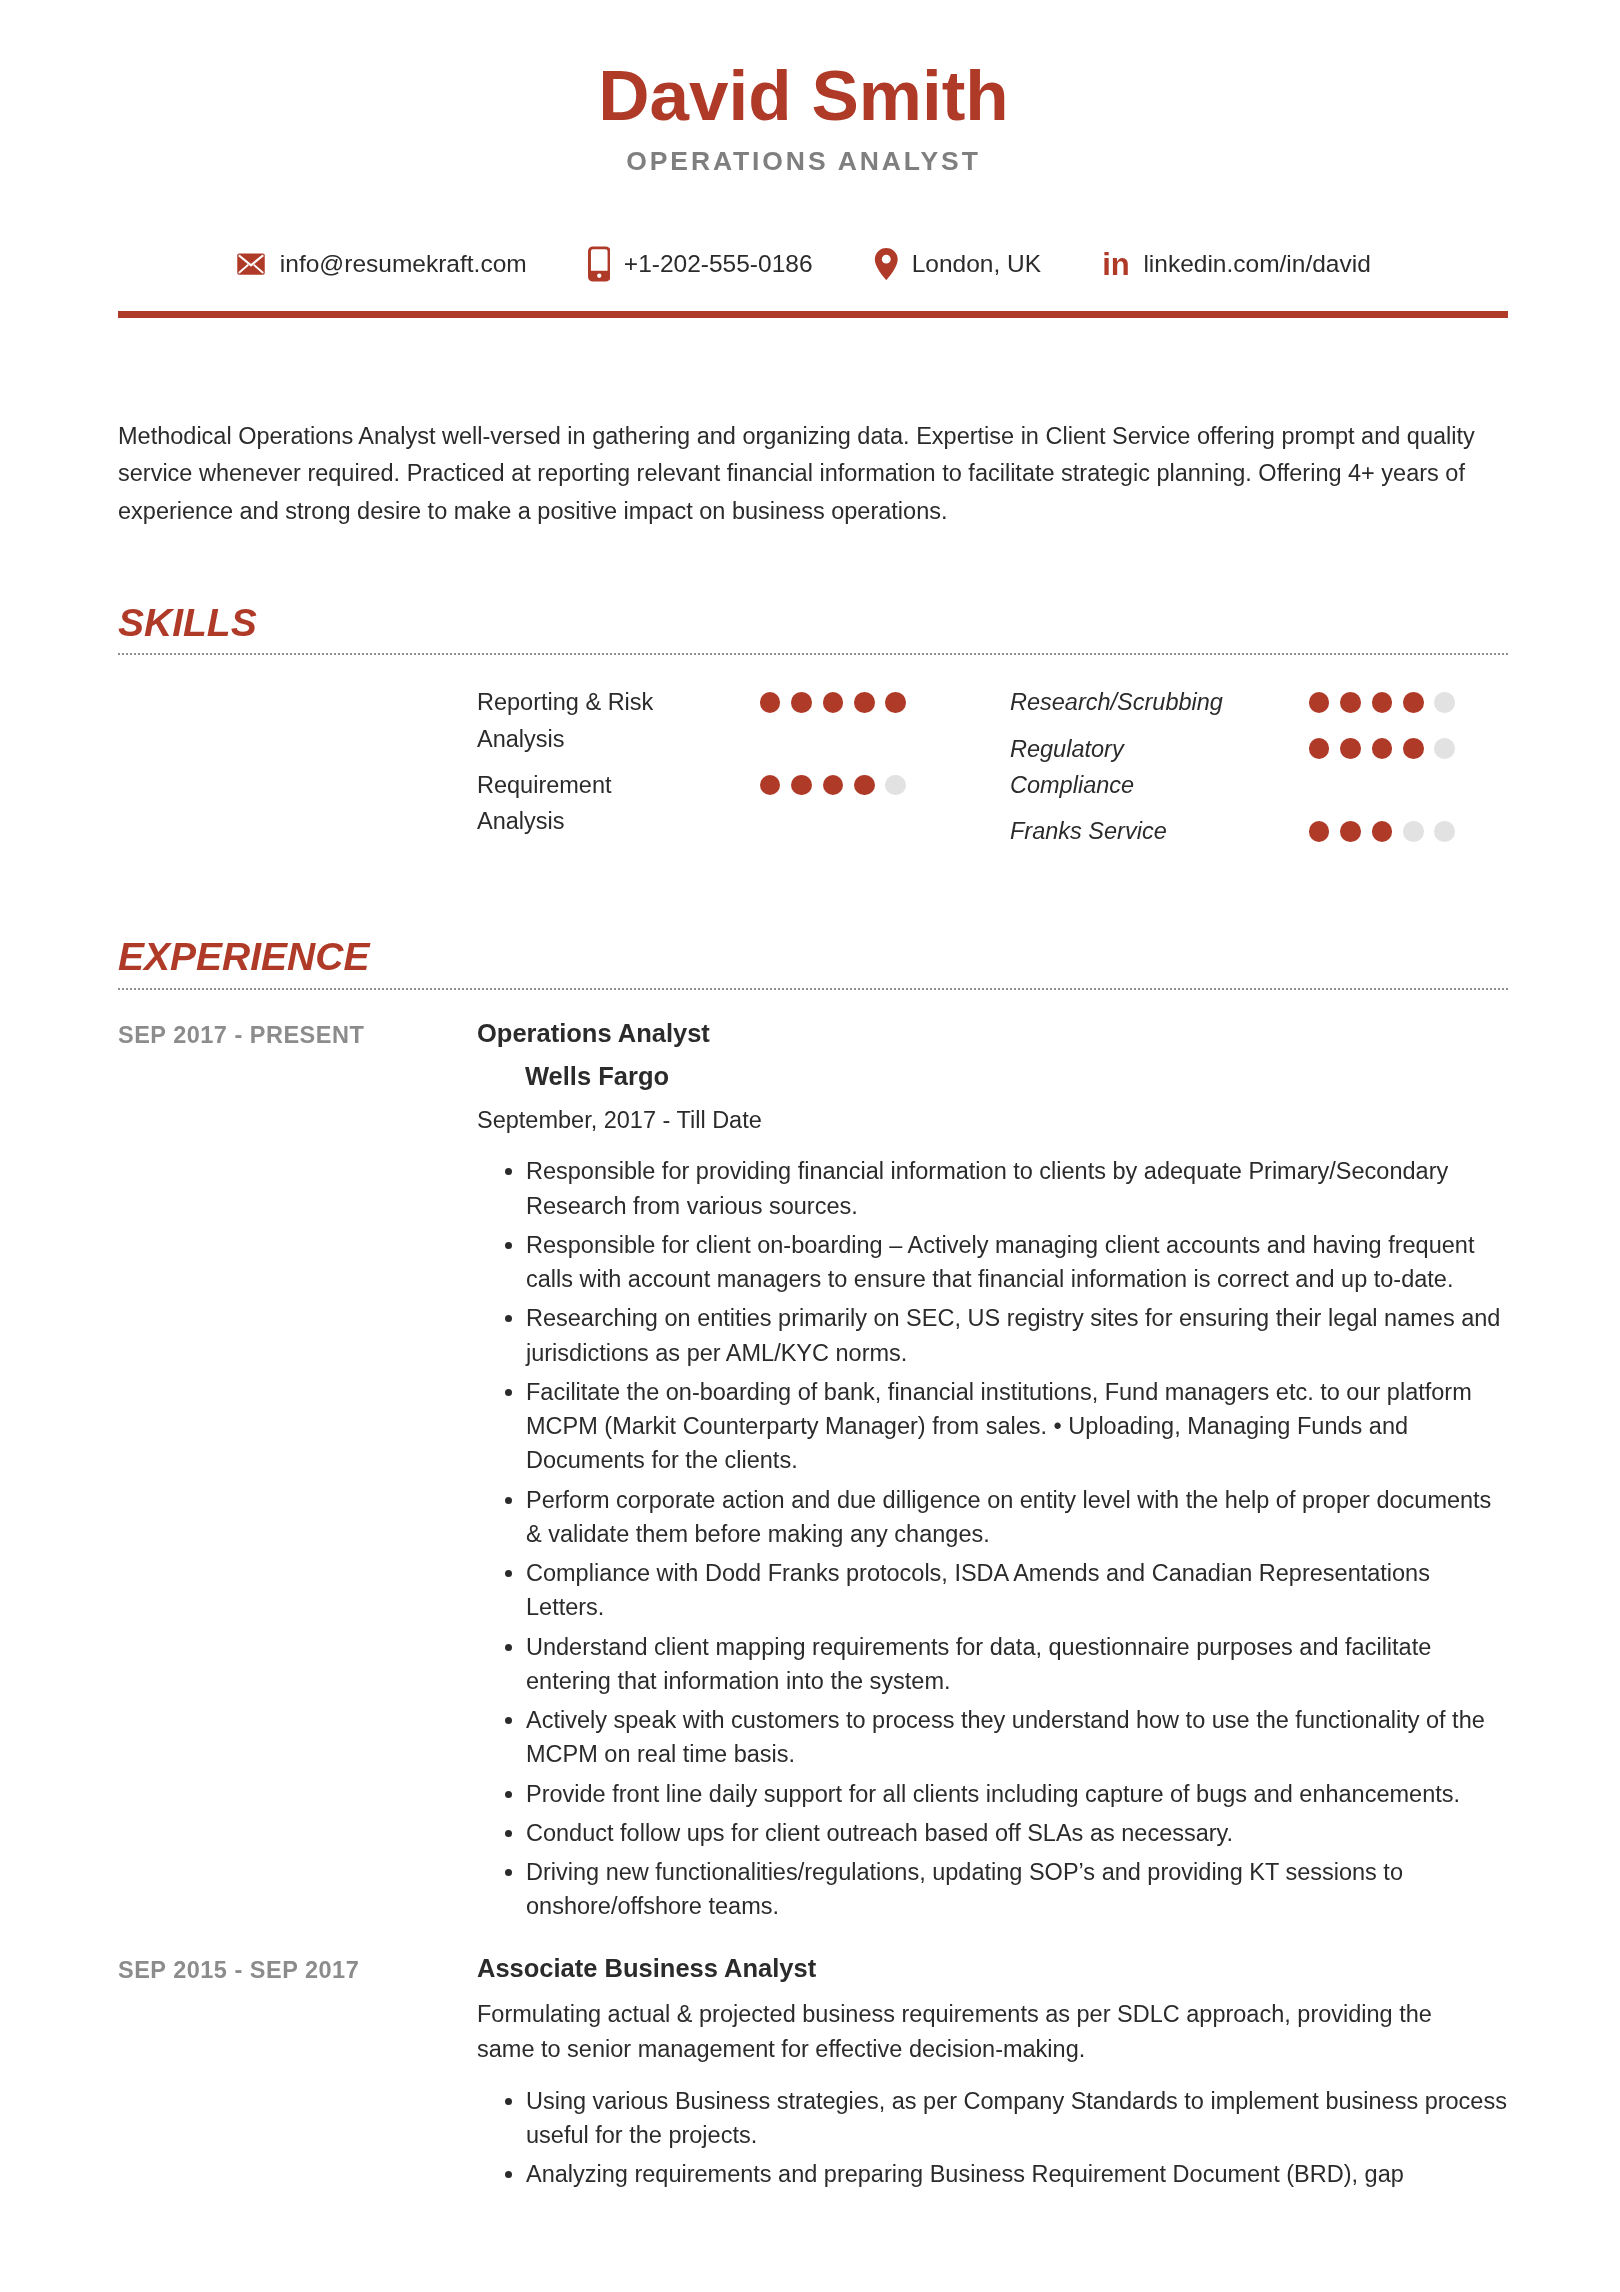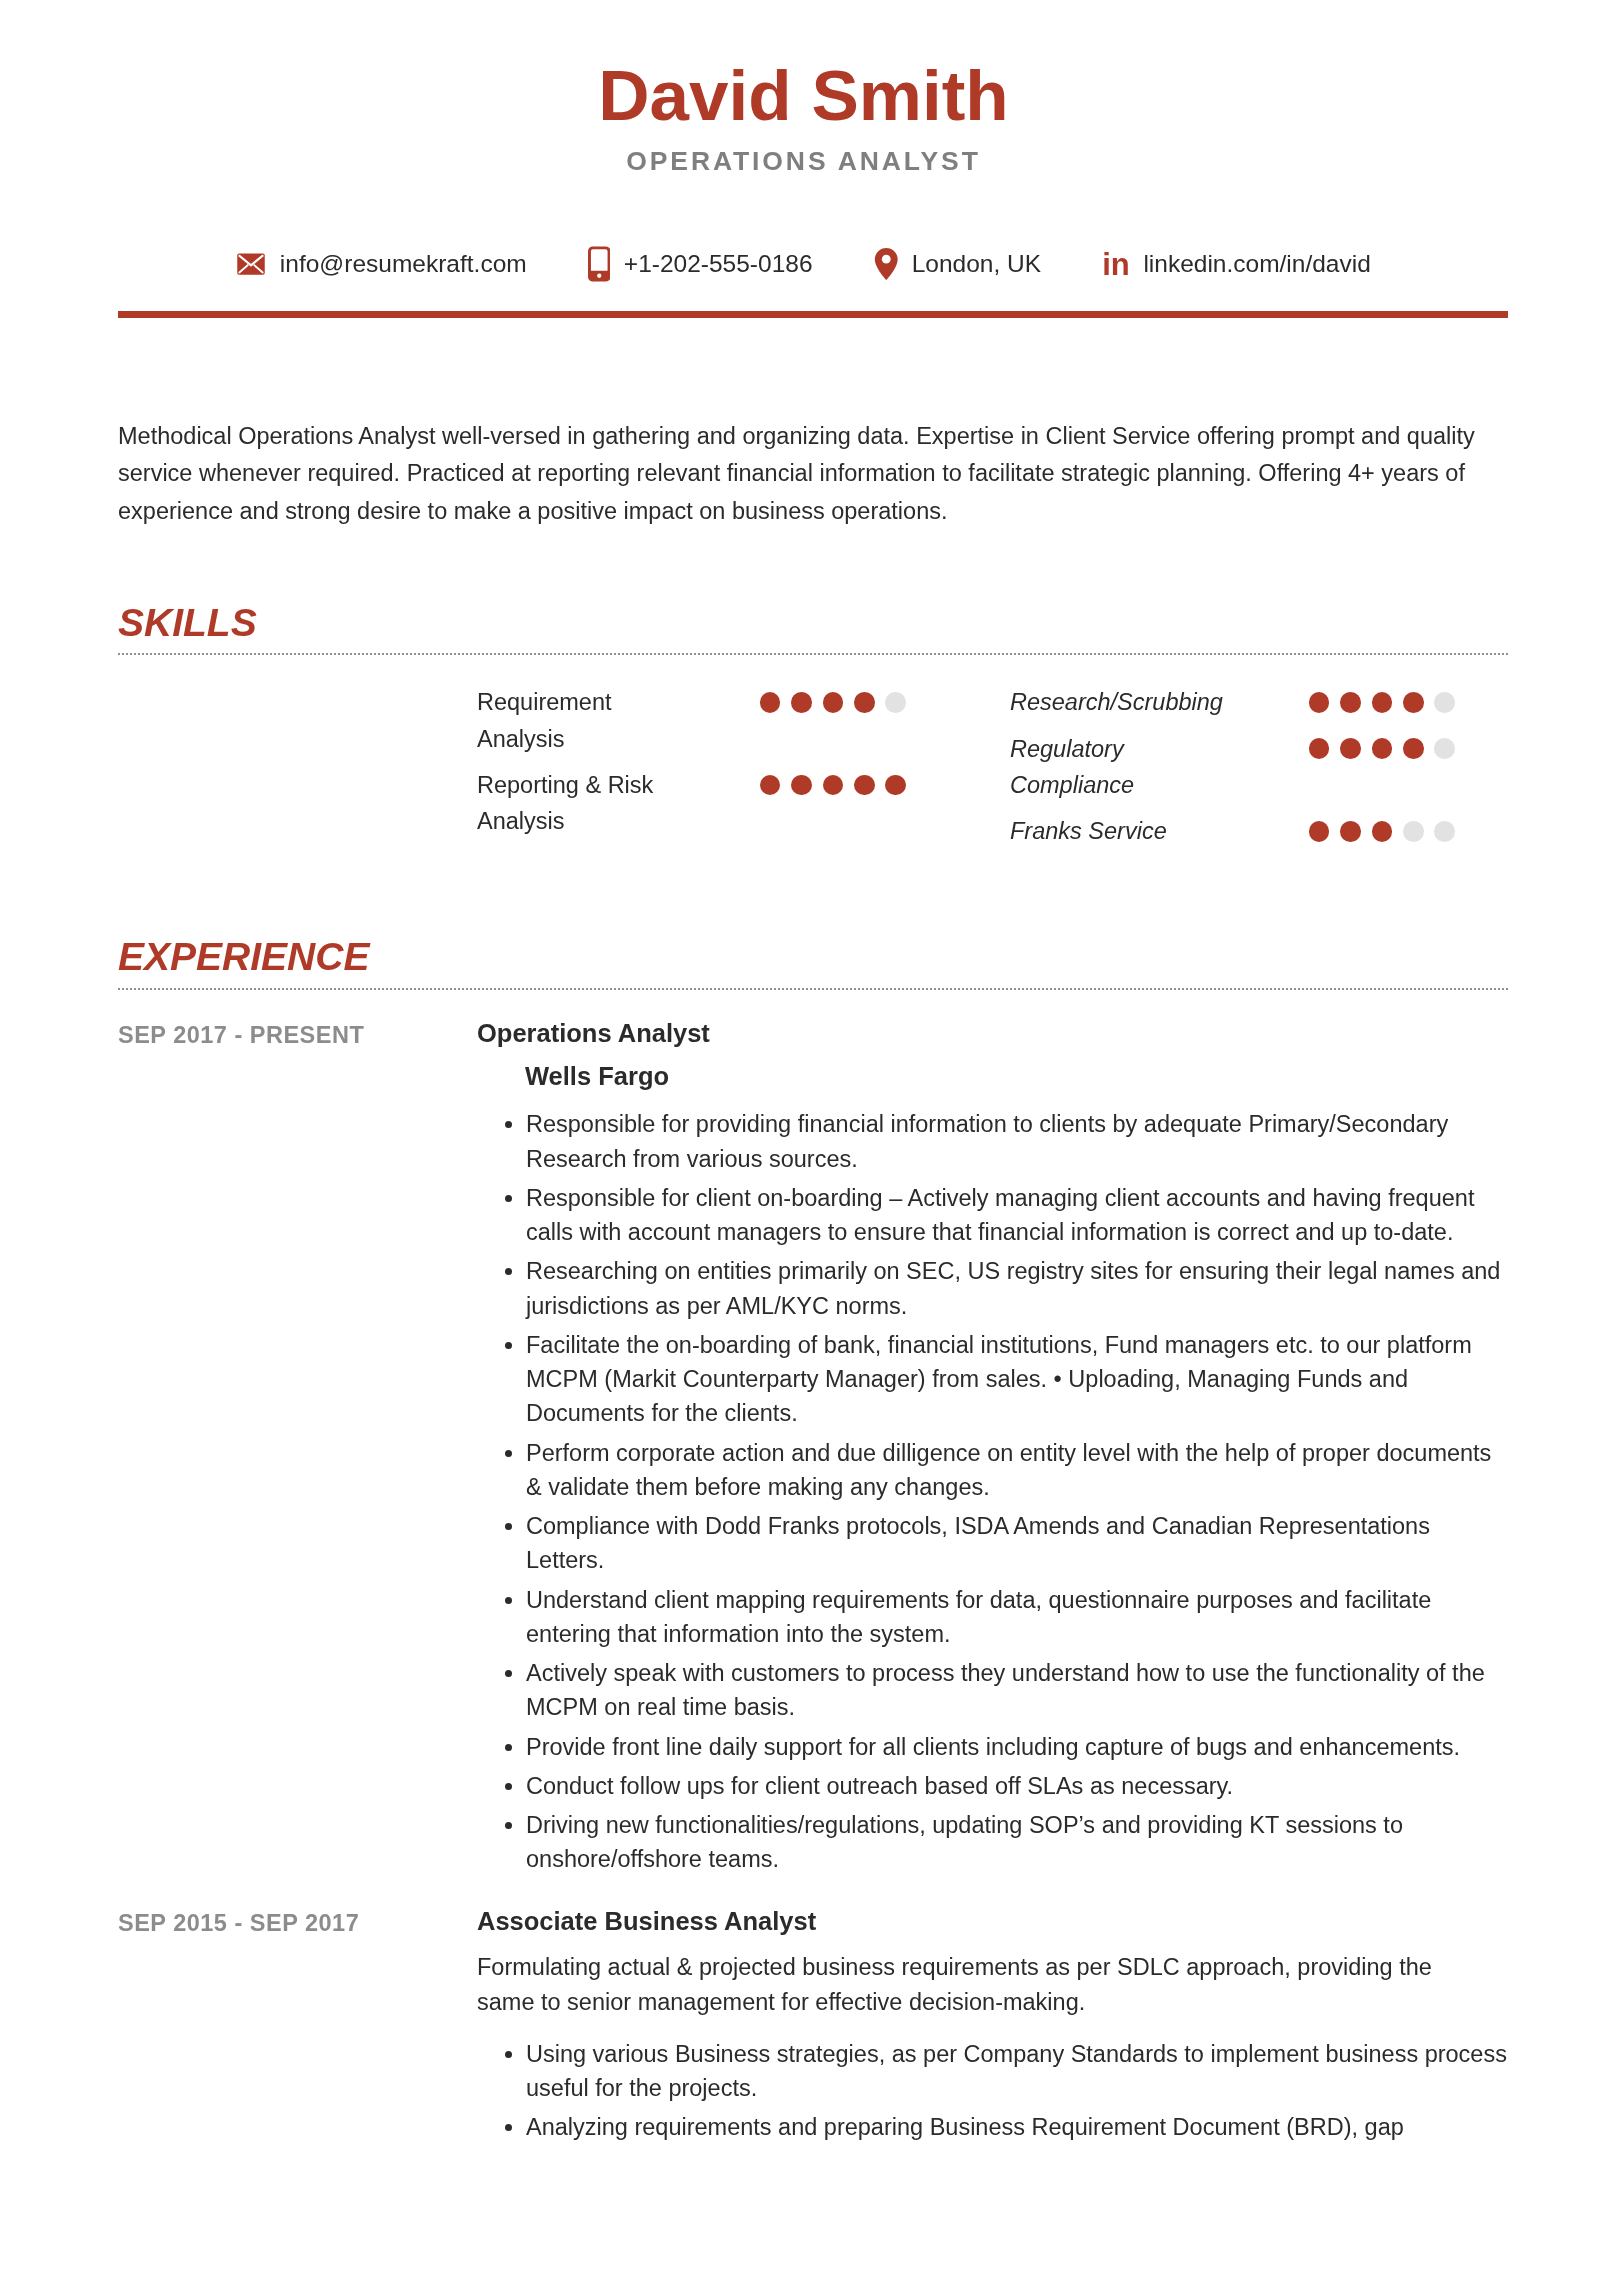--- a/index.html
+++ b/index.html
@@ -100,37 +100,37 @@
 
   <div class="rule"></div>
 
   <p class="summary">Methodical Operations Analyst well-versed in gathering and organizing data. Expertise in Client Service offering prompt and quality service whenever required. Practiced at reporting relevant financial information to facilitate strategic planning. Offering 4+ years of experience and strong desire to make a positive impact on business operations.</p>
 
   <section class="section skills-section">
     <h2 class="section-heading">SKILLS</h2>
     <div class="skills-grid">
       <div class="skills-col left">
           <div class="skill-row">
+            <div class="skill-label">Reporting &amp; Risk Analysis</div>
+            <div class="skill-rating">
+              <span class="dot filled"></span>
+              <span class="dot filled"></span>
+              <span class="dot filled"></span>
+              <span class="dot filled"></span>
+              <span class="dot filled"></span>
+            </div>
+          </div>
+          <div class="skill-row">
             <div class="skill-label">Requirement Analysis</div>
             <div class="skill-rating">
               <span class="dot filled"></span>
               <span class="dot filled"></span>
               <span class="dot filled"></span>
               <span class="dot filled"></span>
               <span class="dot"></span>
-            </div>
-          </div>
-          <div class="skill-row">
-            <div class="skill-label">Reporting &amp; Risk Analysis</div>
-            <div class="skill-rating">
-              <span class="dot filled"></span>
-              <span class="dot filled"></span>
-              <span class="dot filled"></span>
-              <span class="dot filled"></span>
-              <span class="dot filled"></span>
             </div>
           </div>
         </div>
       <div class="skills-col right">
           <div class="skill-row">
             <div class="skill-label">Research/Scrubbing</div>
             <div class="skill-rating">
               <span class="dot filled"></span>
               <span class="dot filled"></span>
               <span class="dot filled"></span>
@@ -163,20 +163,21 @@
   </section>
 
   <section class="section experience-section">
     <h2 class="section-heading">EXPERIENCE</h2>
     <div class="jobs">
         <div class="job">
           <div class="job-date">SEP 2017 - PRESENT</div>
           <div class="job-body">
             <div class="job-title">Operations Analyst</div>
             <div class="job-company">Wells Fargo</div>
+            <div class="job-subtitle">September, 2017 - Till Date</div>
             <ul class="job-bullets">
               <li>Responsible for providing financial information to clients by adequate Primary/Secondary Research from various sources.</li>
               <li>Responsible for client on-boarding – Actively managing client accounts and having frequent calls with account managers to ensure that financial information is correct and up to-date.</li>
               <li>Researching on entities primarily on SEC, US registry sites for ensuring their legal names and jurisdictions as per AML/KYC norms.</li>
               <li>Facilitate the on-boarding of bank, financial institutions, Fund managers etc. to our platform MCPM (Markit Counterparty Manager) from sales. • Uploading, Managing Funds and Documents for the clients.</li>
               <li>Perform corporate action and due dilligence on entity level with the help of proper documents &amp; validate them before making any changes.</li>
               <li>Compliance with Dodd Franks protocols, ISDA Amends and Canadian Representations Letters.</li>
               <li>Understand client mapping requirements for data, questionnaire purposes and facilitate entering that information into the system.</li>
               <li>Actively speak with customers to process they understand how to use the functionality of the MCPM on real time basis.</li>
               <li>Provide front line daily support for all clients including capture of bugs and enhancements.</li>

